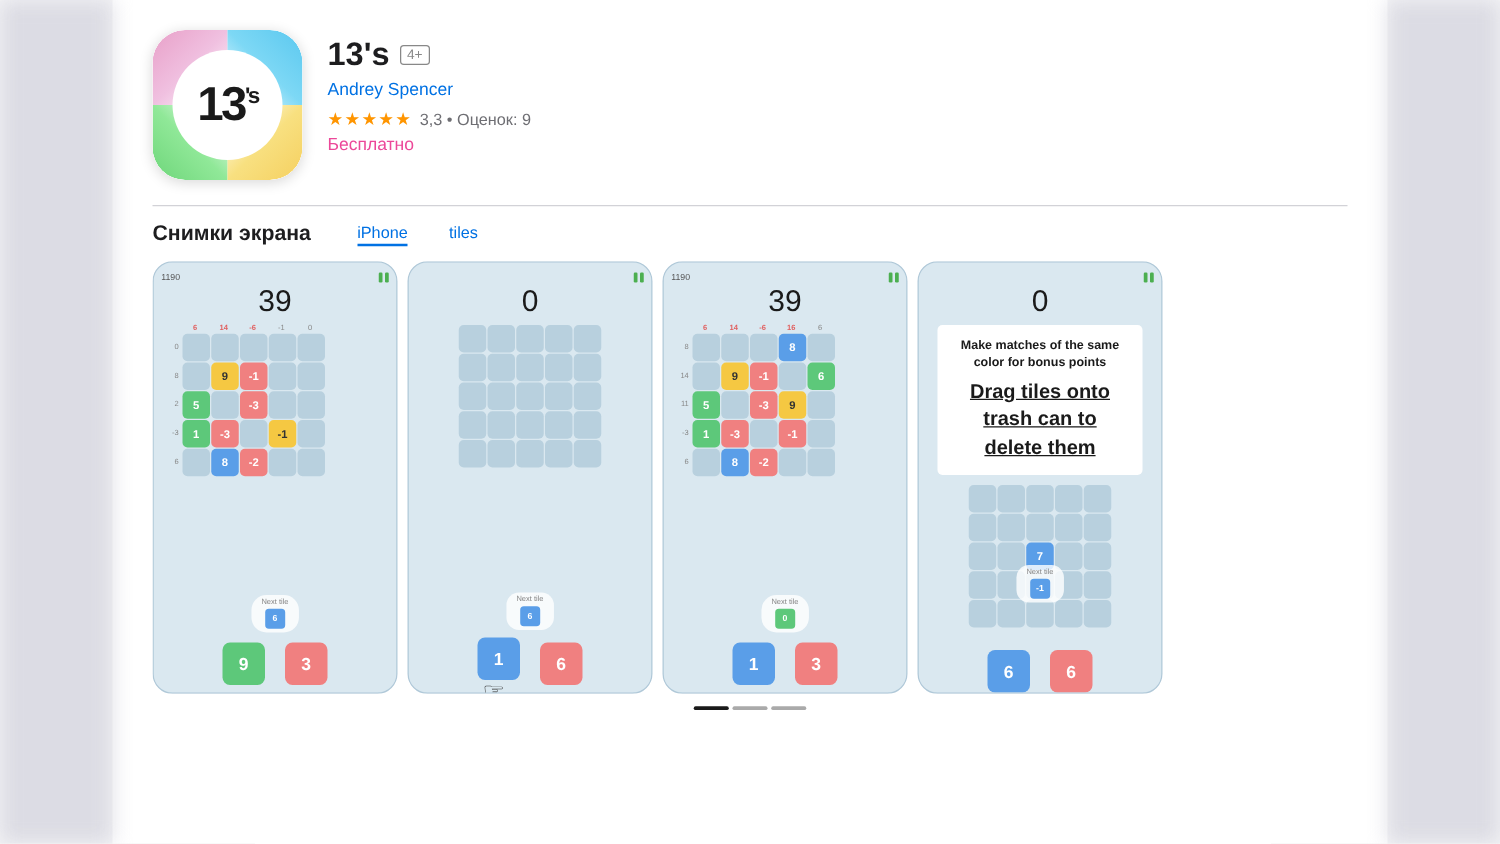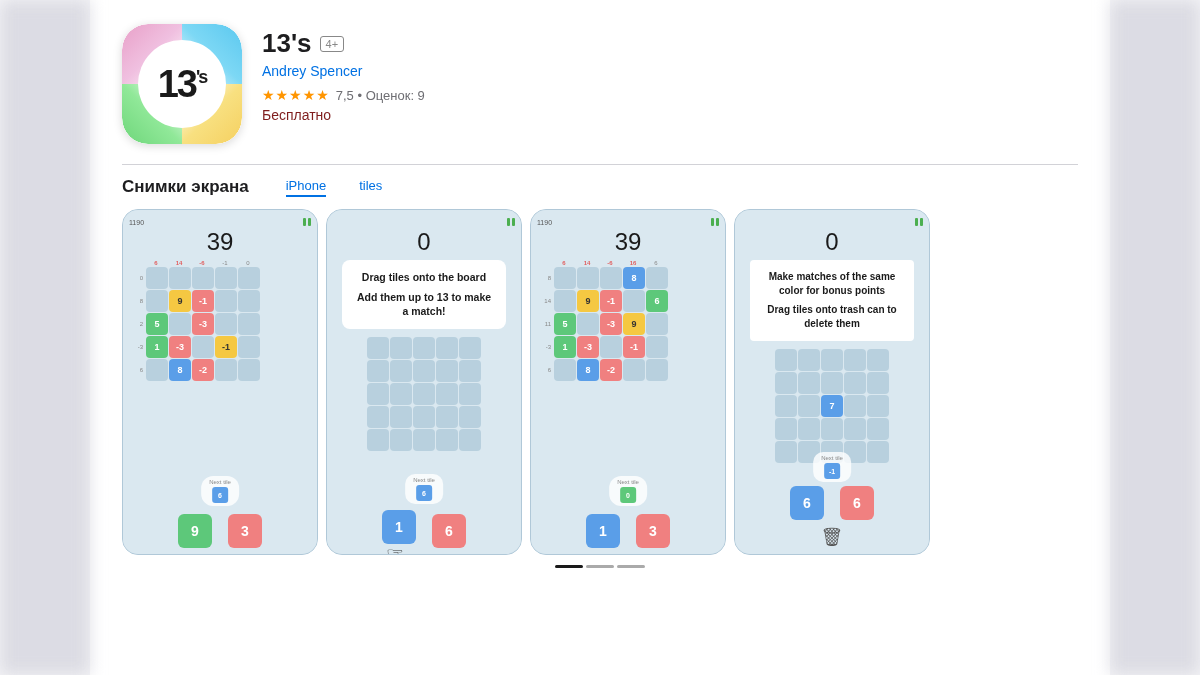--- a/index.html
+++ b/index.html
@@ -176,21 +176,21 @@
       letter-spacing: 1px;
     }
 
     .rating-score {
       font-size: 13px;
       color: #6e6e73;
     }
 
     .price-label {
       font-size: 14px;
-      color: #7f1d1d;
+      color: #ec4899;
     }
 
     
     .divider {
       height: 1px;
       background: #d2d2d7;
       margin: 4px 0 12px 0;
     }
 
     
@@ -351,21 +351,21 @@
 
       <div class="app-info">
         <div class="app-title-row">
           <span class="app-name">13's</span>
           <span class="age-badge">4+</span>
         </div>
         <a class="developer-link">Andrey Spencer</a>
         <div class="rating-row">
           <span class="stars">★★★★★</span>
           <span class="rating-score">
-            <span>7,5</span>
+            <span>3,3</span>
             <span> • </span>
             <span>Оценок: 9</span>
           </span>
         </div>
         <div class="price-label">Бесплатно</div>
       </div>
     </div>
 
     <div class="divider"></div>
 
@@ -464,24 +464,20 @@
           <div class="game-screen">
             <div class="game-top-bar">
               <div style="width:10px;"></div>
               <div class="pause-icon">
                 <div class="pause-bar"></div>
                 <div class="pause-bar"></div>
               </div>
             </div>
             <div class="game-score">0</div>
 
-            <div style="background:white; border-radius:8px; padding:10px 14px; margin-bottom:8px; text-align:center; width:90%;">
-              <div style="font-size:10.5px; font-weight:700; color:#1a1a1a; line-height:1.4; margin-bottom:5px;">Drag tiles onto the board</div>
-              <div style="font-size:10.5px; font-weight:700; color:#1a1a1a; line-height:1.4;">Add them up to 13 to make a match!</div>
-            </div>
 
             <div style="display:grid; grid-template-columns:repeat(5,22px); grid-template-rows:repeat(5,22px); gap:1px; margin-bottom:4px;">
               <div class="cell empty"></div>
                 <div class="cell empty"></div>
                 <div class="cell empty"></div>
                 <div class="cell empty"></div>
                 <div class="cell empty"></div>
               <div class="cell empty"></div>
                 <div class="cell empty"></div>
                 <div class="cell empty"></div>
@@ -606,21 +602,21 @@
               <div style="width:10px;"></div>
               <div class="pause-icon">
                 <div class="pause-bar"></div>
                 <div class="pause-bar"></div>
               </div>
             </div>
             <div class="game-score">0</div>
 
             <div style="background:white; border-radius:4px; padding:10px 14px; margin-bottom:8px; text-align:center; width:90%;">
               <div style="font-size:10px; font-weight:700; color:#1a1a1a; line-height:1.4; margin-bottom:5px;">Make matches of the same color for bonus points</div>
-              <div style="font-size:10px; font-weight:700; color:#1a1a1a; line-height:1.4;">Drag tiles onto trash can to delete them</div>
+              <div style="font-size:16px; font-weight:700; color:#1a1a1a; line-height:1.4;text-decoration:underline;">Drag tiles onto trash can to delete them</div>
             </div>
 
             <div style="display:grid; grid-template-columns:repeat(5,22px); grid-template-rows:repeat(5,22px); gap:1px; margin-bottom:4px;">
               <div class="cell empty"></div>
                 <div class="cell empty"></div>
                 <div class="cell empty"></div>
                 <div class="cell empty"></div>
                 <div class="cell empty"></div>
               <div class="cell empty"></div>
                 <div class="cell empty"></div>

